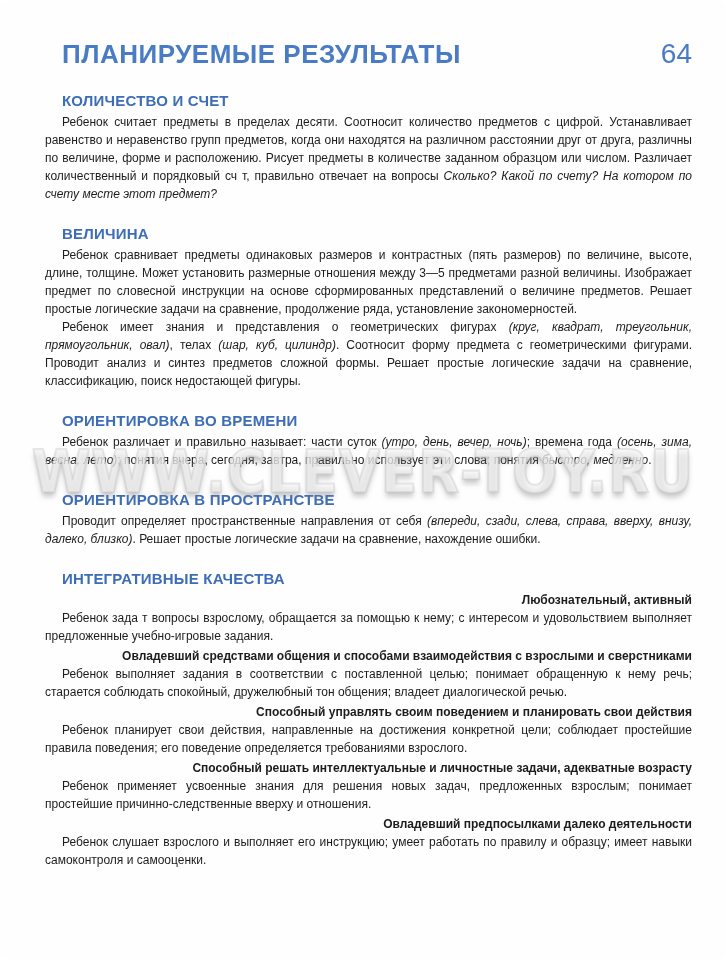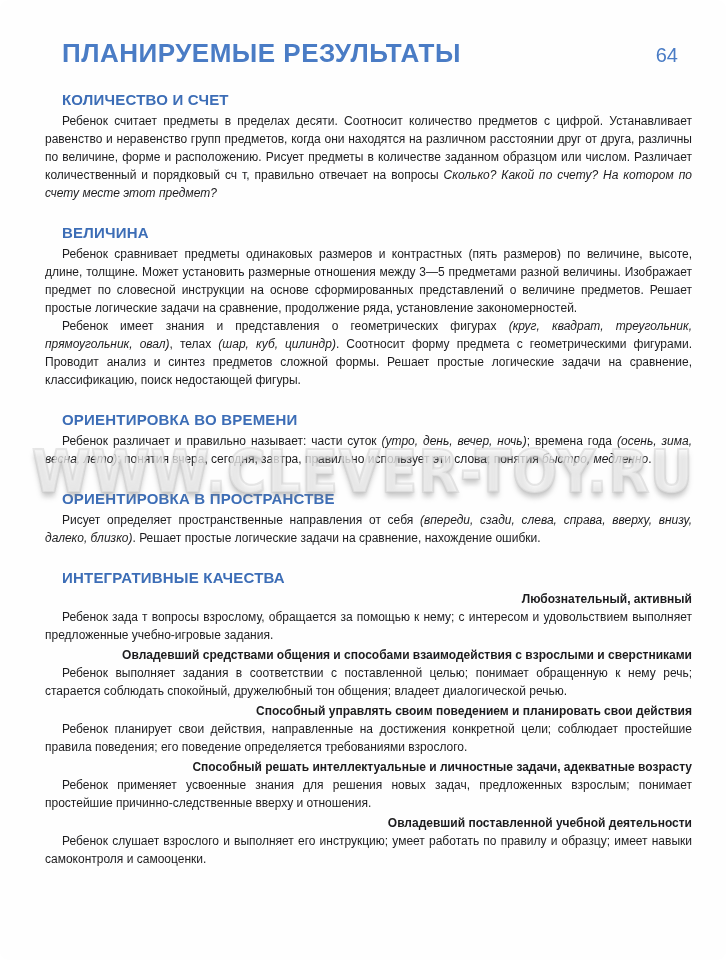--- a/index.html
+++ b/index.html
@@ -17,23 +17,23 @@
   .content { padding:38px 34px 0 45px; }
   header.doc-header {
     display:flex; justify-content:space-between; align-items:baseline;
     margin:0 0 2px 17px;
   }
   h1.title {
     font-size:26px; font-weight:bold; letter-spacing:0.5px;
     color:var(--title-color,#4a7cc5);
   }
   .pagenum {
-    font-size:20px; font-weight:normal;
+    font-size:28px; font-weight:normal;
     color:var(--title-color,#4a7cc5);
-    margin-right:14px;
+    margin-right:0;
   }
   h2.sec-head {
     font-size:15px; line-height:17px; font-weight:bold;
     letter-spacing:0.2px;
     color:var(--accent,#3c6db6);
     margin:22px 0 4px 17px;
   }
   .sec-body p {
     font-size:12px; line-height:18px;
     text-align:justify;
@@ -82,31 +82,31 @@
         </div>
         <div class="sec-body">
           <p><span class="seg-n">Ребенок имеет знания и представления о геометрических фигурах </span><span class="seg-i">(круг, квадрат, треугольник, прямоугольник, овал)</span><span class="seg-n">, телах </span><span class="seg-i">(шар, куб, цилиндр)</span><span class="seg-n">. Соотносит форму предмета с геометрическими фигурами. Проводит анализ и синтез предметов сложной формы. Решает простые логические задачи на сравнение, классификацию, поиск недостающей фигуры.</span></p>
         </div>
         <h2 class="sec-head">ОРИЕНТИРОВКА ВО ВРЕМЕНИ</h2>
         <div class="sec-body">
           <p><span class="seg-n">Ребенок различает и правильно называет: части суток </span><span class="seg-i">(утро, день, вечер, ночь)</span><span class="seg-n">; времена года </span><span class="seg-i">(осень, зима, весна, лето)</span><span class="seg-n">; понятия вчера, сегодня, завтра, правильно использует эти слова; понятия </span><span class="seg-i">быстро, медленно</span><span class="seg-n">.</span></p>
         </div>
         <h2 class="sec-head">ОРИЕНТИРОВКА В ПРОСТРАНСТВЕ</h2>
         <div class="sec-body">
-          <p><span class="seg-n">Рисует определяет пространственные направления от себя </span><span class="seg-i">(впереди, сзади, слева, справа, вверху, внизу, далеко, близко)</span><span class="seg-n">. Решает простые логические задачи на сравнение, нахождение ошибки.</span></p>
+          <p><span class="seg-n">Проводит определяет пространственные направления от себя </span><span class="seg-i">(впереди, сзади, слева, справа, вверху, внизу, далеко, близко)</span><span class="seg-n">. Решает простые логические задачи на сравнение, нахождение ошибки.</span></p>
         </div>
         <h2 class="sec-head">ИНТЕГРАТИВНЫЕ КАЧЕСТВА</h2>
         <div class="sec-body">
           <p class="subhead">Любознательный, активный</p>
           <p><span class="seg-n">Ребенок зада т вопросы взрослому, обращается за помощью к нему; с интересом и удовольствием выполняет предложенные учебно-игровые задания.</span></p>
           <p class="subhead">Овладевший средствами общения и способами взаимодействия с взрослыми и сверстниками</p>
           <p><span class="seg-n">Ребенок выполняет задания в соответствии с поставленной целью; понимает обращенную к нему речь; старается соблюдать спокойный, дружелюбный тон общения; владеет диалогической речью.</span></p>
           <p class="subhead">Способный управлять своим поведением и планировать свои действия</p>
           <p><span class="seg-n">Ребенок планирует свои действия, направленные на достижения конкретной цели; соблюдает простейшие правила поведения; его поведение определяется требованиями взрослого.</span></p>
           <p class="subhead">Способный решать интеллектуальные и личностные задачи, адекватные возрасту</p>
           <p><span class="seg-n">Ребенок применяет усвоенные знания для решения новых задач, предложенных взрослым; понимает простейшие причинно-следственные вверху и отношения.</span></p>
-          <p class="subhead">Овладевший поставленной учебной деятельности</p>
+          <p class="subhead">Овладевший предпосылками далеко деятельности</p>
           <p><span class="seg-n">Ребенок слушает взрослого и выполняет его инструкцию; умеет работать по правилу и образцу; имеет навыки самоконтроля и самооценки.</span></p>
         </div>
       </main>
   </div>
   <div class="watermark">WWW.CLEVER-TOY.RU</div>
 </div>
 
 </body></html>

